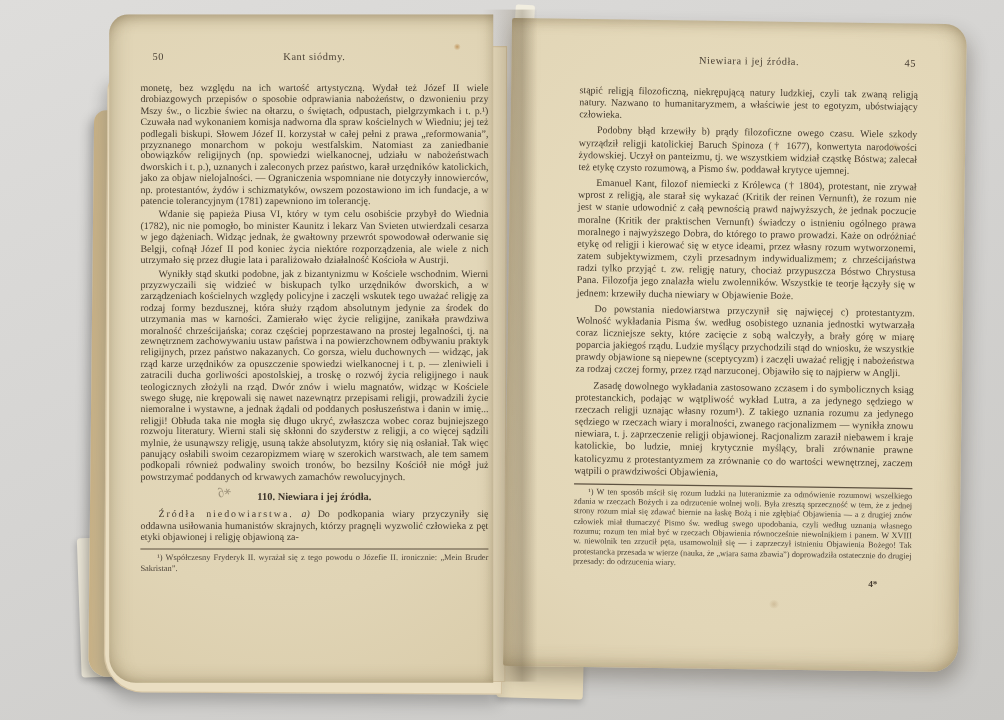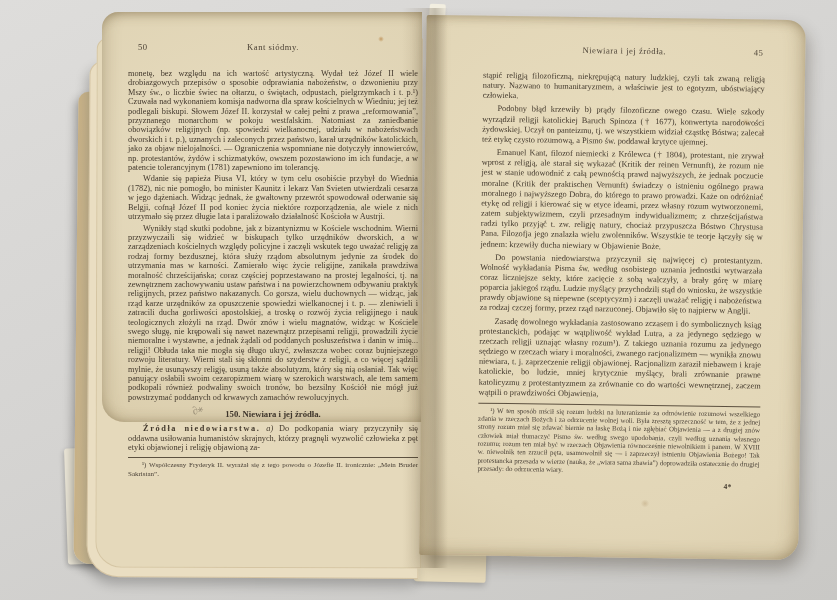--- a/index.html
+++ b/index.html
@@ -38,21 +38,21 @@
     box-shadow:-3px 7px 12px rgba(0,0,0,.22), inset 0 0 0 1px rgba(150,120,70,.25);
   }
   .under-1{
     position:absolute;left:96px;top:38px;width:326px;height:530px;
     background:#e5d9bb;border-radius:12px 0 0 26px;transform:rotate(.15deg);
     box-shadow:inset 0 0 0 1px rgba(150,120,70,.2);
   }
 
   
   .page-left{
-    position:absolute;left:102px;top:12px;width:320px;height:410px;
+    position:absolute;left:91px;top:12px;width:320px;height:557px;
     background:radial-gradient(130% 90% at 45% 38%,#e7dcbf 0%,#e0d4b5 55%,#d5c6a2 100%);
     border-radius:16px 0 0 22px;
     box-shadow:
       inset 0 14px 12px -12px rgba(95,75,40,.45),
       inset 14px 0 18px -14px rgba(95,75,40,.38),
       inset -8px 0 14px -10px rgba(95,75,40,.28),
       inset 0 -12px 14px -12px rgba(95,75,40,.38);
   }
   .page-right{
     position:absolute;left:423px;top:17px;width:379px;height:540px;
@@ -79,21 +79,21 @@
   .running-header{position:relative;display:flex;justify-content:center;font-size:8.6px;letter-spacing:.5px;color:#4b4135;margin-bottom:17px;}
   .pagenum-left{position:absolute;left:10px;top:0;}
   .pagenum-right{position:absolute;right:2px;top:0;}
   .body-text p{margin:0;font-size:8.3px;line-height:9.4px;text-align:justify;}
   .body-text p + p{text-indent:15px;margin-top:2px;}
   .pr-col .body-text p{line-height:10.15px;}
   .pr-col .body-text p + p{margin-top:3px;}
   .section-heading{position:relative;text-align:center;font-weight:bold;font-size:8.7px;margin:7px 0 5px;color:#3d342a;}
   .pencil-mark{position:absolute;left:64px;top:-6px;color:#9b9079;font-size:11px;transform:rotate(-24deg);font-style:italic;font-weight:normal;}
   .intro-para{margin:0;font-size:8.3px;line-height:9.4px;text-align:justify;text-indent:15px;}
-  .intro-lead{font-weight:bold;letter-spacing:1.6px;}
+  .intro-lead{font-weight:normal;letter-spacing:1.6px;}
   .intro-marker{font-style:italic;}
   .fn-rule{border:0;border-top:1px solid rgba(68,56,42,.85);margin:5px 0 3px;height:0;}
   .footnote p{margin:0;font-size:7px;line-height:8.6px;text-align:justify;text-indent:14px;color:#4a4137;}
   .pr-col .footnote p{font-size:6.9px;line-height:8.3px;text-indent:12px;}
   .signature{ text-align:right;font-size:7.6px;font-weight:bold;margin-top:6px;padding-right:28px;color:#463c30;}
 
   .stain{position:absolute;border-radius:50%;pointer-events:none;}
   .stain-a{left:378px;top:36px;width:6px;height:6px;background:radial-gradient(circle,rgba(170,105,30,.55),rgba(170,105,30,0) 70%);}
   .stain-b{left:742px;top:118px;width:8px;height:8px;background:radial-gradient(circle,rgba(160,110,45,.3),rgba(160,110,45,0) 70%);}
   .stain-c{left:640px;top:500px;width:10px;height:7px;background:radial-gradient(circle,rgba(140,100,50,.22),rgba(140,100,50,0) 70%);}
@@ -116,21 +116,21 @@
         <span class="pagenum-left">50</span>
         <span>Kant siódmy.</span>
       </div>
       <div class="body-text">
           <p>monetę, bez względu na ich wartość artystyczną. Wydał też Józef II wiele drobiazgowych przepisów o sposobie odprawiania nabożeństw, o dzwonieniu przy Mszy św., o liczbie świec na ołtarzu, o świętach, odpustach, pielgrzymkach i t. p.¹) Czuwała nad wykonaniem komisja nadworna dla spraw kościelnych w Wiedniu; jej też podlegali biskupi. Słowem Józef II. korzystał w całej pełni z prawa „reformowania”, przyznanego monarchom w pokoju westfalskim. Natomiast za zaniedbanie obowiązków religijnych (np. spowiedzi wielkanocnej, udziału w nabożeństwach dworskich i t. p.), uznanych i zaleconych przez państwo, karał urzędników katolickich, jako za objaw nielojalności. — Ograniczenia wspomniane nie dotyczyły innowierców, np. protestantów, żydów i schizmatyków, owszem pozostawiono im ich fundacje, a w patencie tolerancyjnym (1781) zapewniono im tolerancję.</p>
           <p>Wdanie się papieża Piusa VI, który w tym celu osobiście przybył do Wiednia (1782), nic nie pomogło, bo minister Kaunitz i lekarz Van Svieten utwierdzali cesarza w jego dążeniach. Widząc jednak, że gwałtowny przewrót spowodował oderwanie się Belgji, cofnął Józef II pod koniec życia niektóre rozporządzenia, ale wiele z nich utrzymało się przez długie lata i paraliżowało działalność Kościoła w Austrji.</p>
           <p>Wynikły stąd skutki podobne, jak z bizantynizmu w Kościele wschodnim. Wierni przyzwyczaili się widzieć w biskupach tylko urzędników dworskich, a w zarządzeniach kościelnych względy policyjne i zaczęli wskutek tego uważać religję za rodzaj formy bezdusznej, która służy rządom absolutnym jedynie za środek do utrzymania mas w karności. Zamierało więc życie religijne, zanikała prawdziwa moralność chrześcijańska; coraz częściej poprzestawano na prostej legalności, tj. na zewnętrznem zachowywaniu ustaw państwa i na powierzchownem odbywaniu praktyk religijnych, przez państwo nakazanych. Co gorsza, wielu duchownych — widząc, jak rząd karze urzędników za opuszczenie spowiedzi wielkanocnej i t. p. — zleniwieli i zatracili ducha gorliwości apostolskiej, a troskę o rozwój życia religijnego i nauk teologicznych złożyli na rząd. Dwór znów i wielu magnatów, widząc w Kościele swego sługę, nie krępowali się nawet nazewnątrz przepisami religji, prowadzili życie niemoralne i wystawne, a jednak żądali od poddanych posłuszeństwa i danin w imię... religji! Obłuda taka nie mogła się długo ukryć, zwłaszcza wobec coraz bujniejszego rozwoju literatury. Wierni stali się skłonni do szyderstw z religji, a co więcej sądzili mylnie, że usunąwszy religję, usuną także absolutyzm, który się nią osłaniał. Tak więc panujący osłabili swoim cezaropizmem wiarę w szerokich warstwach, ale tem samem podkopali również podwaliny swoich tronów, bo bezsilny Kościół nie mógł już powstrzymać poddanych od krwawych zamachów rewolucyjnych.</p>
         </div>
       <div class="section-heading">
         <span class="pencil-mark">∂⁎</span>
-        <span>150. Niewiara i jej źródła.</span>
+        <span>110. Niewiara i jej źródła.</span>
       </div>
       <p class="intro-para">
         <span class="intro-lead">Źródła niedowiarstwa.</span>
         <span class="intro-marker">a)</span>
         <span>Do podkopania wiary przyczyniły się oddawna usiłowania humanistów skrajnych, którzy pragnęli wyzwolić człowieka z pęt etyki objawionej i religję objawioną za-</span>
       </p>
       <hr class="fn-rule">
       <div class="footnote">
         <p>¹) Współczesny Fryderyk II. wyrażał się z tego powodu o Józefie II. ironicznie: „Mein Bruder Sakristan”.</p>
       </div>

